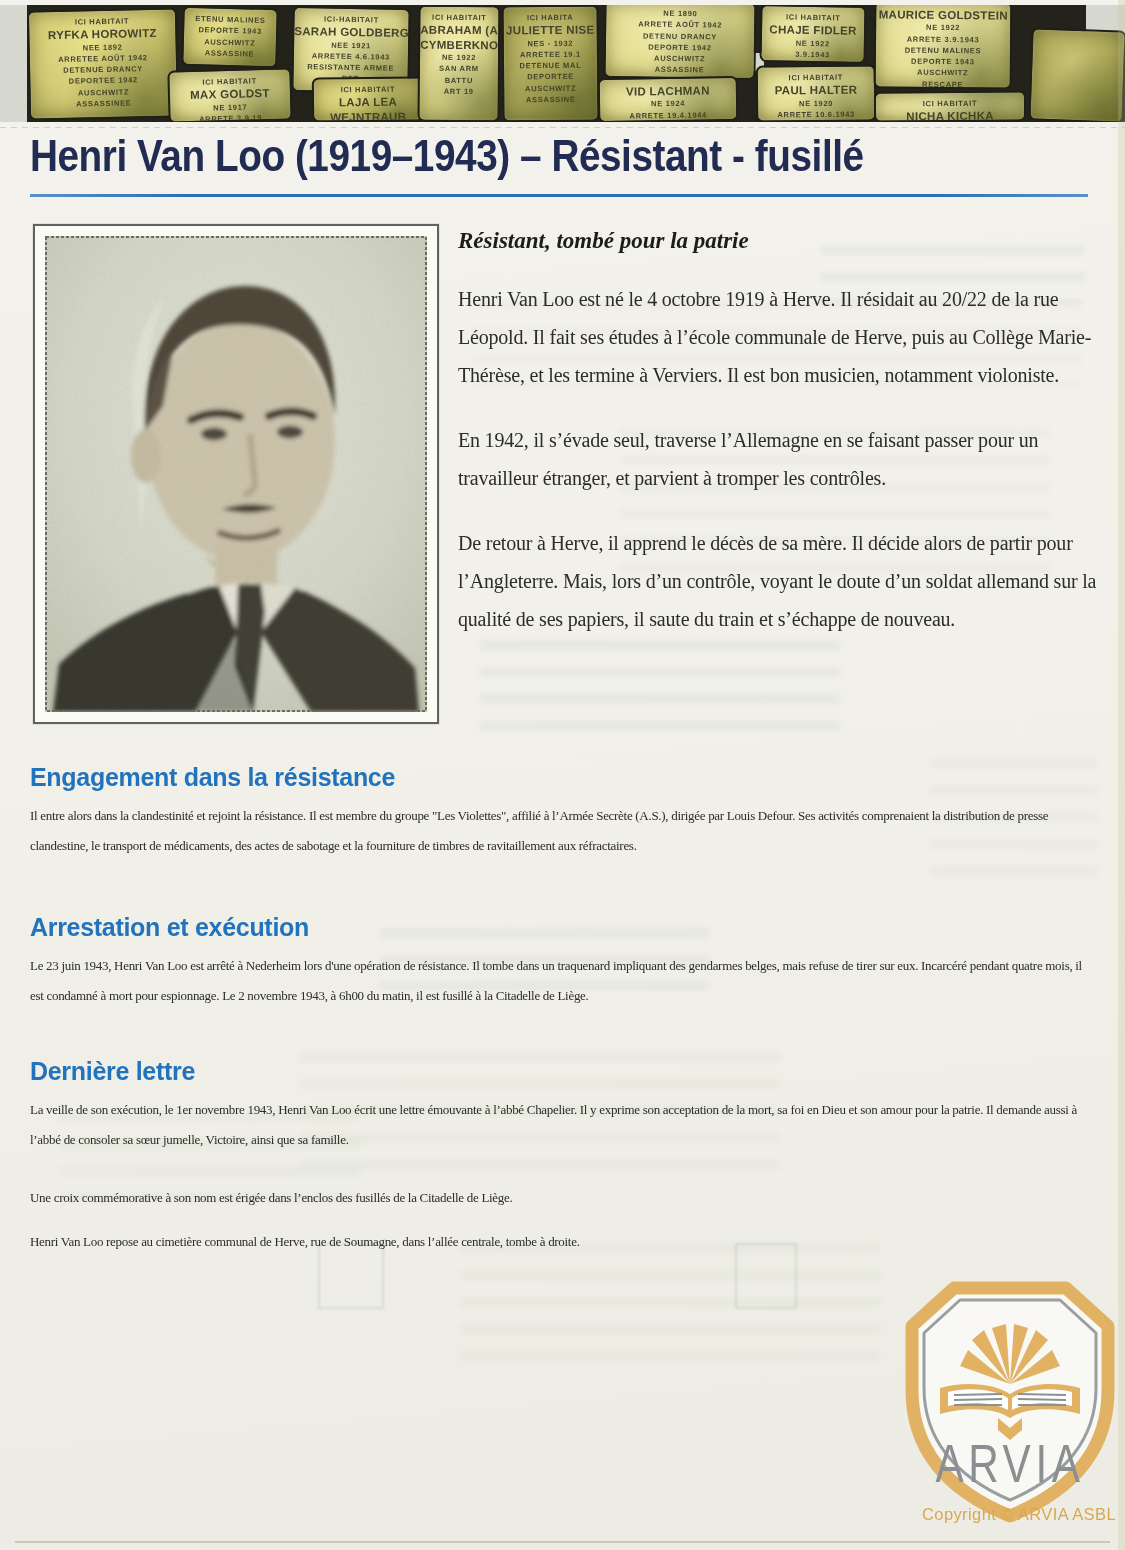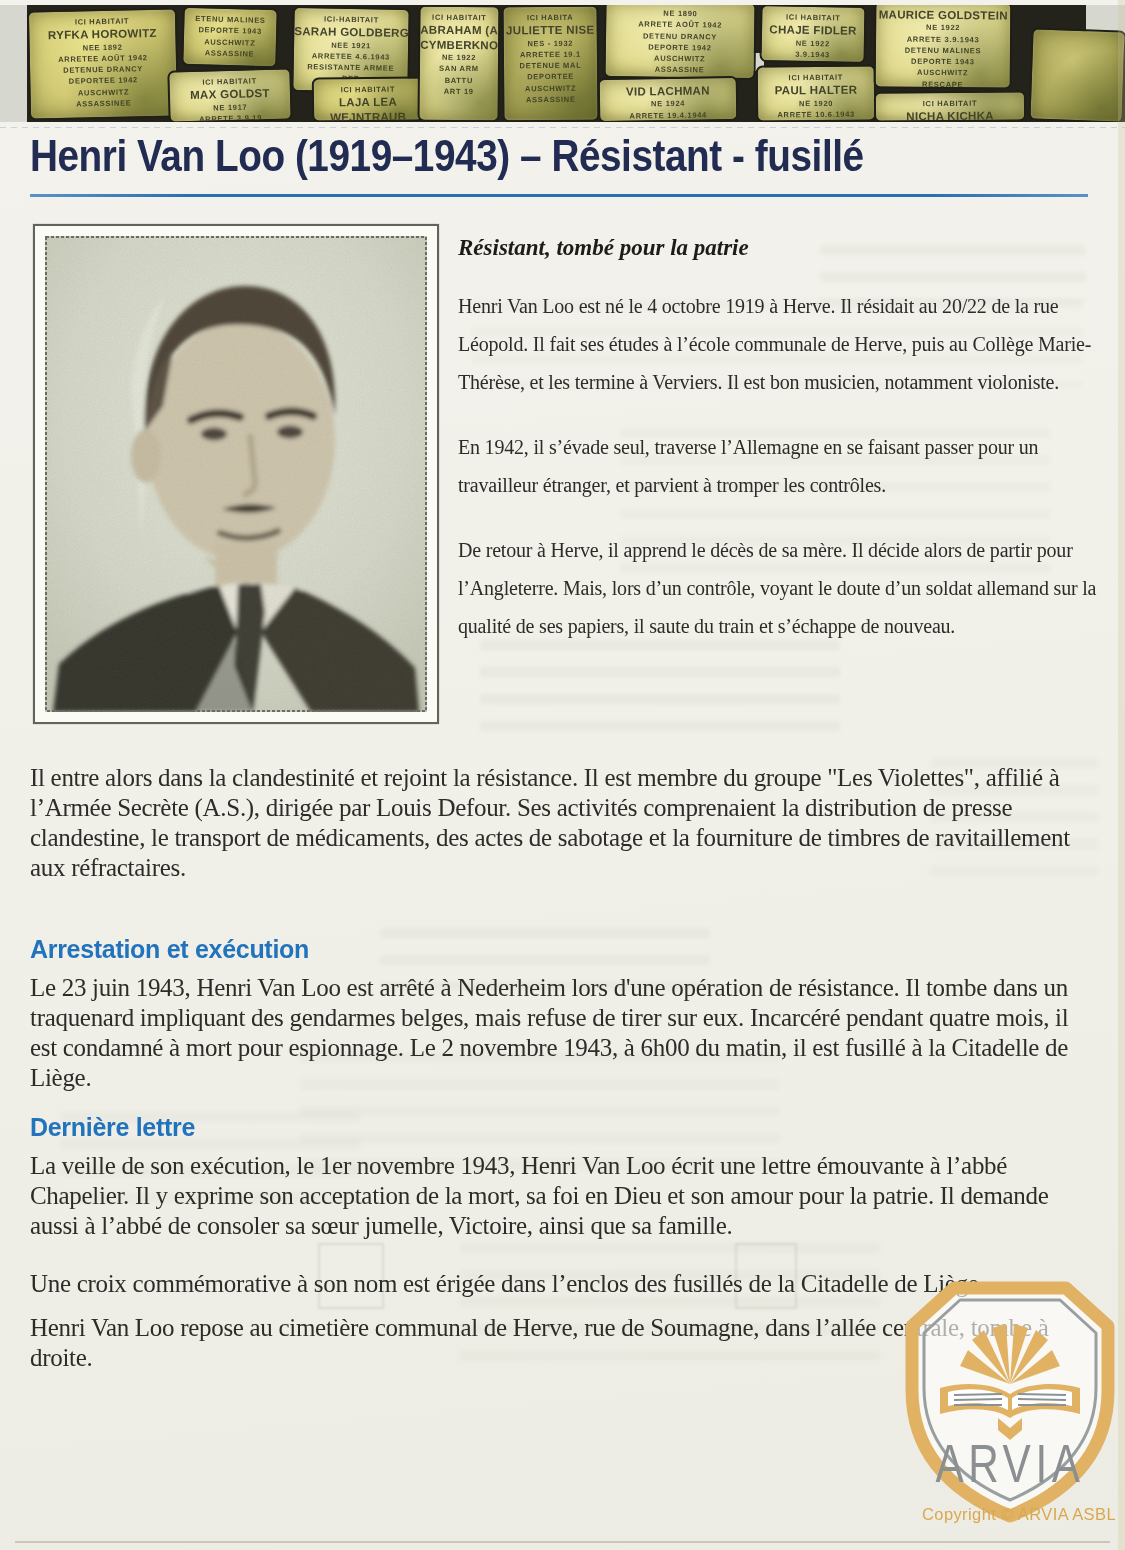--- a/index.html
+++ b/index.html
@@ -47,29 +47,29 @@
          font-weight:bold;font-size:44px;letter-spacing:-.5px;color:#222c52;
          transform:scaleX(.88);transform-origin:left center;white-space:nowrap;}
   .title-rule{position:absolute;left:30px;top:194px;width:1058px;height:3px;
          background:linear-gradient(90deg,#5a92c5,#2b6fb2 15%,#2b6fb2 85%,#5a92c5);}
   
   .portrait{position:absolute;left:33px;top:224px;width:406px;height:500px;box-sizing:border-box;
             background:#fbfbf6;border:2px solid #63635d;padding:10px;box-shadow:0 0 1px rgba(0,0,0,.4);}
   .portrait svg{display:block;width:382px;height:476px;}
   
   .intro{position:absolute;left:458px;top:228px;width:642px;z-index:2;}
-  .subtitle{font-size:23px;font-weight:bold;font-style:italic;color:#1c1c18;margin:7px 0 26px 0;}
+  .subtitle{font-size:23px;font-weight:bold;font-style:italic;color:#1c1c18;margin:0 0 26px 0;}
   .intro .para{font-size:20px;line-height:38px;letter-spacing:-.2px;margin:0 0 27px 0;}
   
   .sections{position:absolute;left:30px;top:763px;width:1066px;z-index:2;}
   .sec h2{margin:0 0 9px 0;font-family:"Liberation Sans",sans-serif;font-weight:bold;
           font-size:25px;letter-spacing:-.3px;color:#2173bd;}
-  .sec .para{font-size:25px;line-height:30px;letter-spacing:-.3px;margin:0 0 14px 0;}
+  .sec .para{font-size:13px;line-height:30px;letter-spacing:-.3px;margin:0 0 14px 0;}
   .sec{margin-bottom:44px;}
-  .s1{margin-bottom:52px;} .s2{margin-bottom:20px;} .s3{margin-bottom:28px;}
+  .s1{margin-bottom:52px;} .s2{margin-bottom:46px;} .s3{margin-bottom:28px;}
   
   .ghost{position:absolute;z-index:1;filter:blur(2px);opacity:.55;border-radius:4px;
          background:repeating-linear-gradient(180deg,rgba(125,150,120,.13) 0 10px,transparent 10px 27px);}
   .gh1{left:820px;top:245px;width:266px;height:58px;}
   .gh2{left:472px;top:300px;width:610px;height:88px;opacity:.3;}
   .gh3{left:620px;top:428px;width:430px;height:150px;opacity:.35;}
   .gh4{left:480px;top:640px;width:360px;height:108px;}
   .gh5{left:380px;top:928px;width:330px;height:62px;}
   .gh6{left:300px;top:1052px;width:480px;height:120px;opacity:.4;}
   .gh7{left:60px;top:1112px;width:300px;height:92px;opacity:.4;}
@@ -254,20 +254,21 @@
     <p class="subtitle">Résistant, tombé pour la patrie</p>
     <div>
         <p class="para">Henri Van Loo est né le 4 octobre 1919 à Herve. Il résidait au 20/22 de la rue Léopold. Il fait ses études à l’école communale de Herve, puis au Collège Marie-Thérèse, et les termine à Verviers. Il est bon musicien, notamment violoniste.</p>
         <p class="para">En 1942, il s’évade seul, traverse l’Allemagne en se faisant passer pour un travailleur étranger, et parvient à tromper les contrôles.</p>
         <p class="para">De retour à Herve, il apprend le décès de sa mère. Il décide alors de partir pour l’Angleterre. Mais, lors d’un contrôle, voyant le doute d’un soldat allemand sur la qualité de ses papiers, il saute du train et s’échappe de nouveau.</p>
       </div>
   </div>
 
   <div class="sections">
     <section class="sec s1">
+      <h2>Engagement dans la résistance</h2>
       <div>
           <p class="para">Il entre alors dans la clandestinité et rejoint la résistance. Il est membre du groupe "Les Violettes", affilié à l’Armée Secrète (A.S.), dirigée par Louis Defour. Ses activités comprenaient la distribution de presse clandestine, le transport de médicaments, des actes de sabotage et la fourniture de timbres de ravitaillement aux réfractaires.</p>
         </div>
     </section>
     <section class="sec s2">
       <h2>Arrestation et exécution</h2>
       <div>
           <p class="para">Le 23 juin 1943, Henri Van Loo est arrêté à Nederheim lors d'une opération de résistance. Il tombe dans un traquenard impliquant des gendarmes belges, mais refuse de tirer sur eux. Incarcéré pendant quatre mois, il est condamné à mort pour espionnage. Le 2 novembre 1943, à 6h00 du matin, il est fusillé à la Citadelle de Liège.</p>
         </div>
     </section>

